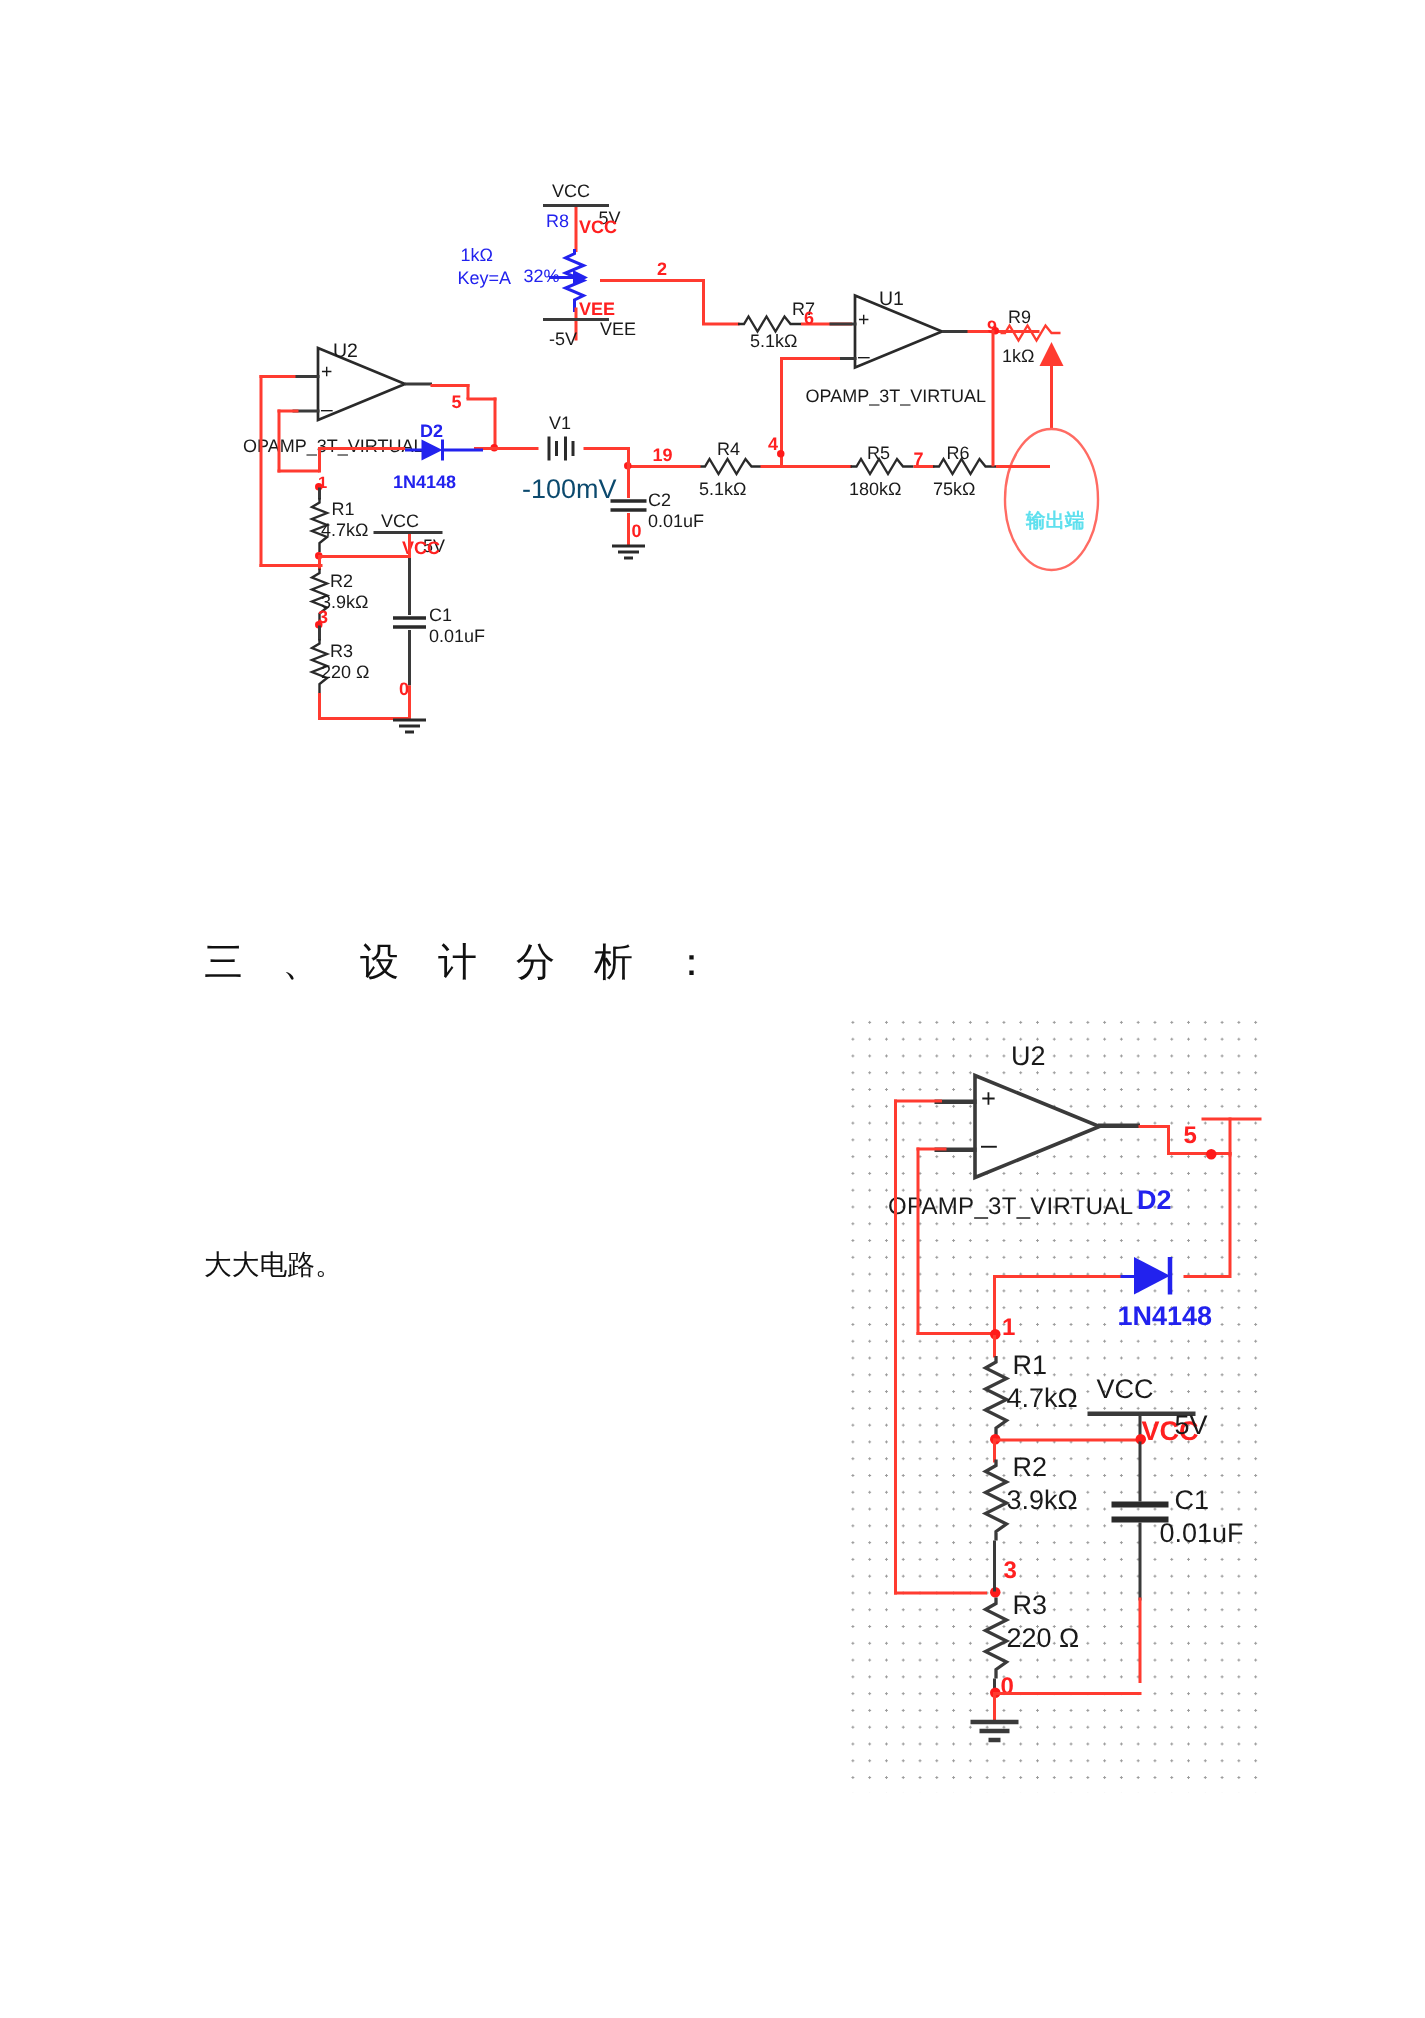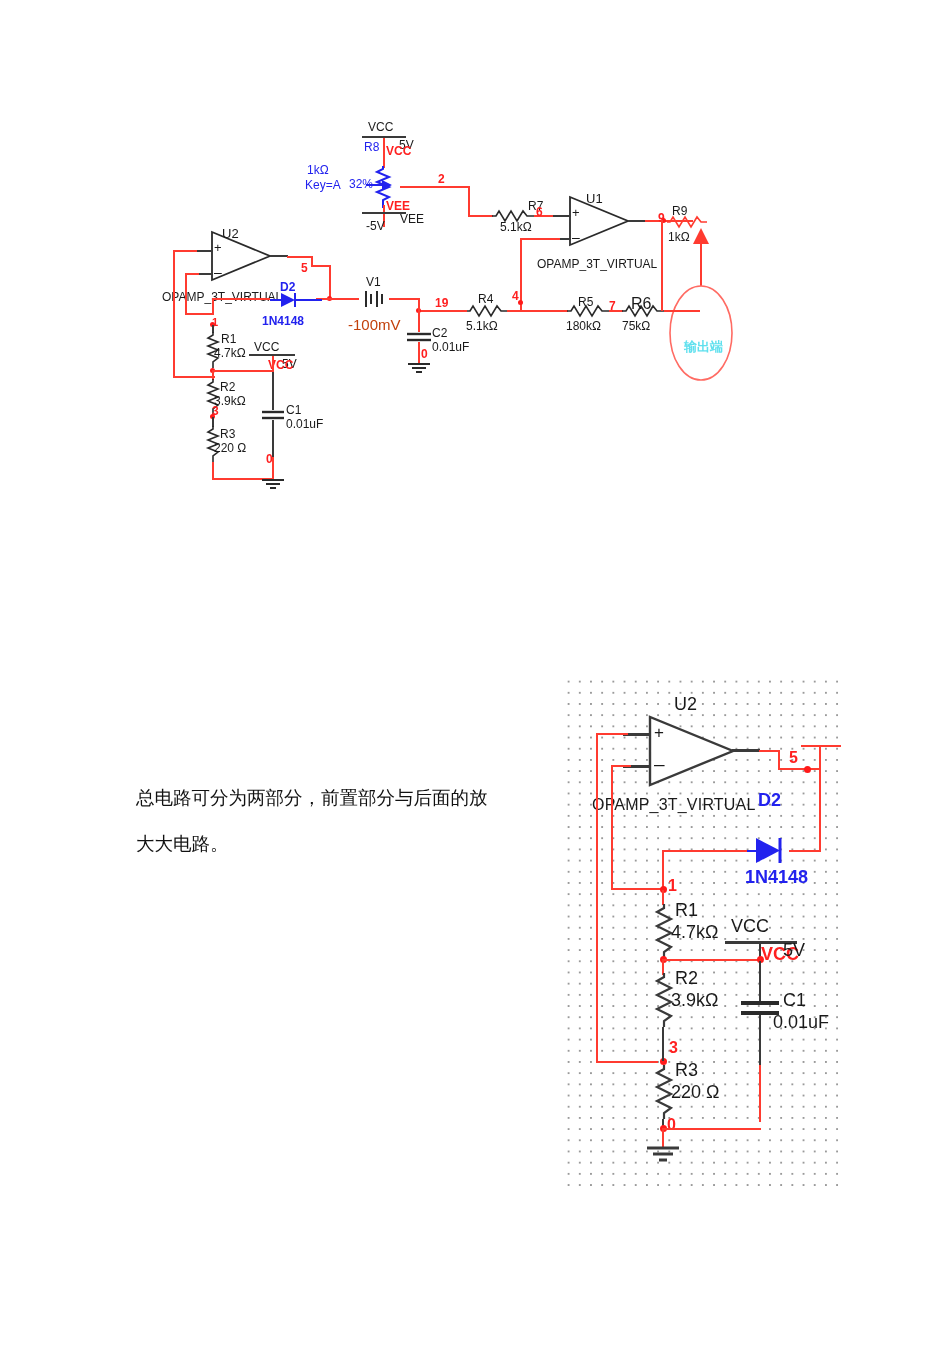--- a/index.html
+++ b/index.html
@@ -145,21 +145,21 @@
     </div>
     <div class="lbl" style="left:578px;top:296px;font-size:12px;color:#1a1a1a;">R5</div>
     <div class="lbl" style="left:566px;top:320px;font-size:12px;color:#1a1a1a;">180kΩ</div>
     <div class="wire h" style="left:609px;top:310px;width:14px;"></div>
     <div class="lbl net" style="left:609px;top:300px;font-size:12px;">7</div>
     <div class="part" style="left:622px;top:304px;">
       <svg width="42" height="14" viewBox="0 0 42 14">
         <polyline points="0,7 4,7 7,2 13,12 19,2 25,12 31,2 35,7 42,7" fill="none" stroke="#2a2a2a" stroke-width="1.6"></polyline>
       </svg>
     </div>
-    <div class="lbl" style="left:631px;top:296px;font-size:16px;color:#1a1a1a;">R6</div>
+    <div class="lbl" style="left:631px;top:296px;font-size:12px;color:#1a1a1a;">R6</div>
     <div class="lbl" style="left:622px;top:320px;font-size:12px;color:#1a1a1a;">75kΩ</div>
     <div class="wire h" style="left:664px;top:310px;width:36px;"></div>
     <div class="wire v" style="left:661px;top:220px;height:91px;"></div>
 
     <div class="part" style="left:466px;top:304px;">
       <svg width="42" height="14" viewBox="0 0 42 14">
         <polyline points="0,7 4,7 7,2 13,12 19,2 25,12 31,2 35,7 42,7" fill="none" stroke="#2a2a2a" stroke-width="1.6"></polyline>
       </svg>
     </div>
     <div class="lbl" style="left:478px;top:293px;font-size:12px;color:#1a1a1a;">R4</div>
@@ -192,21 +192,21 @@
     <div class="wire v" style="left:418px;top:298px;height:14px;"></div>
     <div class="part" style="left:358px;top:288px;">
       <svg width="32" height="22" viewBox="0 0 32 22">
         <line x1="8" y1="3" x2="8" y2="19" stroke="#2a2a2a" stroke-width="2"></line>
         <line x1="13" y1="6" x2="13" y2="16" stroke="#2a2a2a" stroke-width="2"></line>
         <line x1="19" y1="3" x2="19" y2="19" stroke="#2a2a2a" stroke-width="2"></line>
         <line x1="24" y1="6" x2="24" y2="16" stroke="#2a2a2a" stroke-width="2"></line>
       </svg>
     </div>
     <div class="lbl" style="left:366px;top:276px;font-size:12px;color:#1a1a1a;">V1</div>
-    <div class="lbl" style="left:348px;top:317px;font-size:15px;color:#c2410c;text-align:right;">-100mV</div>
+    <div class="lbl" style="left:348px;top:317px;font-size:18px;color:#0c4a6e;text-align:right;">-100mV</div>
     <div class="wire h" style="left:316px;top:298px;width:43px;"></div>
 
     <div class="part" style="left:210px;top:232px;">
       <svg width="62" height="48" viewBox="0 0 62 48">
         <polygon points="2,0 2,48 60,24" fill="#ffffff" stroke="#2a2a2a" stroke-width="1.8"></polygon>
       </svg>
     </div>
     <div class="blk h" style="left:195px;top:250px;width:18px;height:2px;"></div>
     <div class="blk h" style="left:195px;top:273px;width:18px;height:2px;"></div>
     <div class="blk h" style="left:270px;top:255px;width:18px;height:2px;"></div>
@@ -303,22 +303,22 @@
     <div class="wire v" style="left:272px;top:457px;height:23px;"></div>
     <div class="part" style="left:261px;top:479px;">
       <svg width="24" height="14" viewBox="0 0 24 14">
         <line x1="1" y1="1" x2="23" y2="1" stroke="#2a2a2a" stroke-width="2"></line>
         <line x1="5" y1="5" x2="19" y2="5" stroke="#2a2a2a" stroke-width="2"></line>
         <line x1="9" y1="9" x2="15" y2="9" stroke="#2a2a2a" stroke-width="2"></line>
       </svg>
     </div>
   </div>
 
-
-  <div class="para" style="left:136px;top:775px;">总电路可分为两部分，前置部分与后面的放</div>
+  <div class="heading" style="left:136px;top:624px;width:680px;">三    、    设    计    分    析    ：</div>
+
 
   <div class="para" style="left:136px;top:821px;">大大电路。</div>
 
 
   <div class="gridarea" style="left:561px;top:673px;width:280px;height:522px;"></div>
 
   <div class="sch" style="left:561px;top:673px;width:280px;height:522px;">
 
     <div class="lbl" style="left:113px;top:22px;font-size:18px;color:#1a1a1a;">U2</div>
     <div class="part" style="left:86px;top:44px;">

